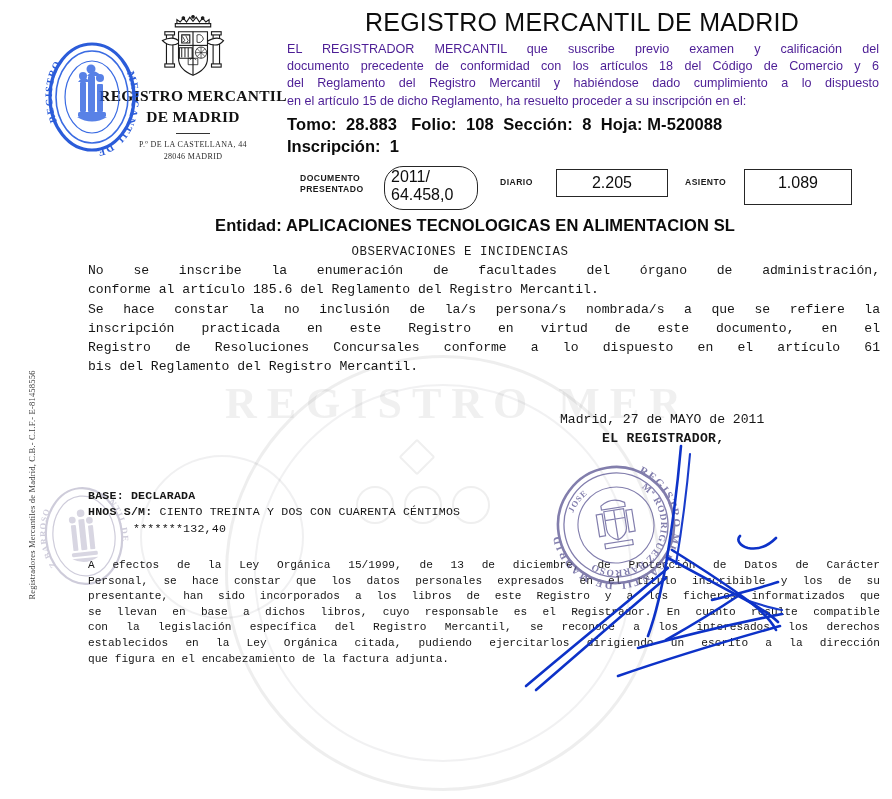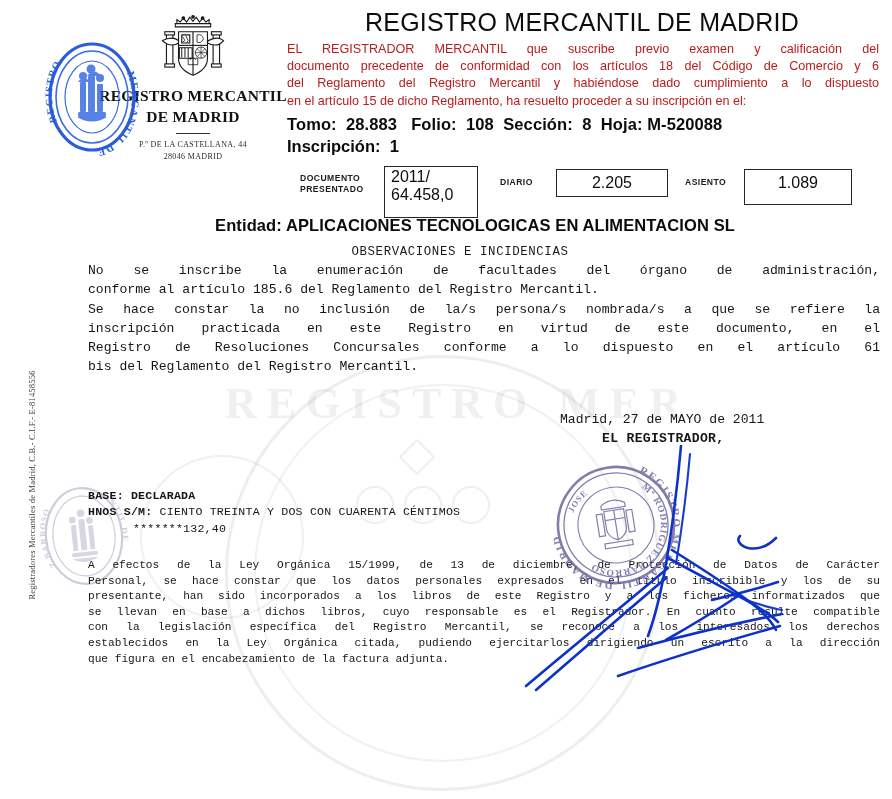--- a/index.html
+++ b/index.html
@@ -183,21 +183,21 @@
     z-index: 3;
   }
   .intro {
     position: absolute;
     left: 287px;
     top: 41px;
     width: 592px;
     font-size: 12.6px;
     line-height: 17.2px;
     text-align: justify;
-    color: #b91c1c;
+    color: #4c1d95;
     z-index: 3;
   }
   .intro div { white-space: nowrap; }
   .intro .j {
     display: block;
     text-align: justify;
     text-align-last: justify;
     white-space: normal;
   }
   .ref-line {
@@ -435,21 +435,21 @@
   </div>
 
   <div class="ref-line">Tomo:  28.883   Folio:  108  Sección:  8  Hoja: M-520088</div>
   <div class="ref-line2">Inscripción:  1</div>
 
   <div class="boxrow">
     <div class="bx-lbl" style="left:0px;top:7px;">
       <span>DOCUMENTO</span><br>
       <span>PRESENTADO</span>
     </div>
-    <div class="bx two" style="left:84px;top:0px;width:94px;height:52px;">
+    <div class="bx two" style="left:84px;top:0px;width:94px;height:44px;border-radius:19px;">
       <div>2011/</div>
       <div>64.458,0</div>
     </div>
     <div class="bx-lbl" style="left:200px;top:11px;">DIARIO</div>
     <div class="bx one" style="left:256px;top:3px;width:112px;height:28px;">2.205</div>
     <div class="bx-lbl" style="left:385px;top:11px;">ASIENTO</div>
     <div class="bx one" style="left:444px;top:3px;width:108px;height:36px;">1.089</div>
   </div>
 
   <div class="entity">Entidad: APLICACIONES TECNOLOGICAS EN ALIMENTACION SL</div>

